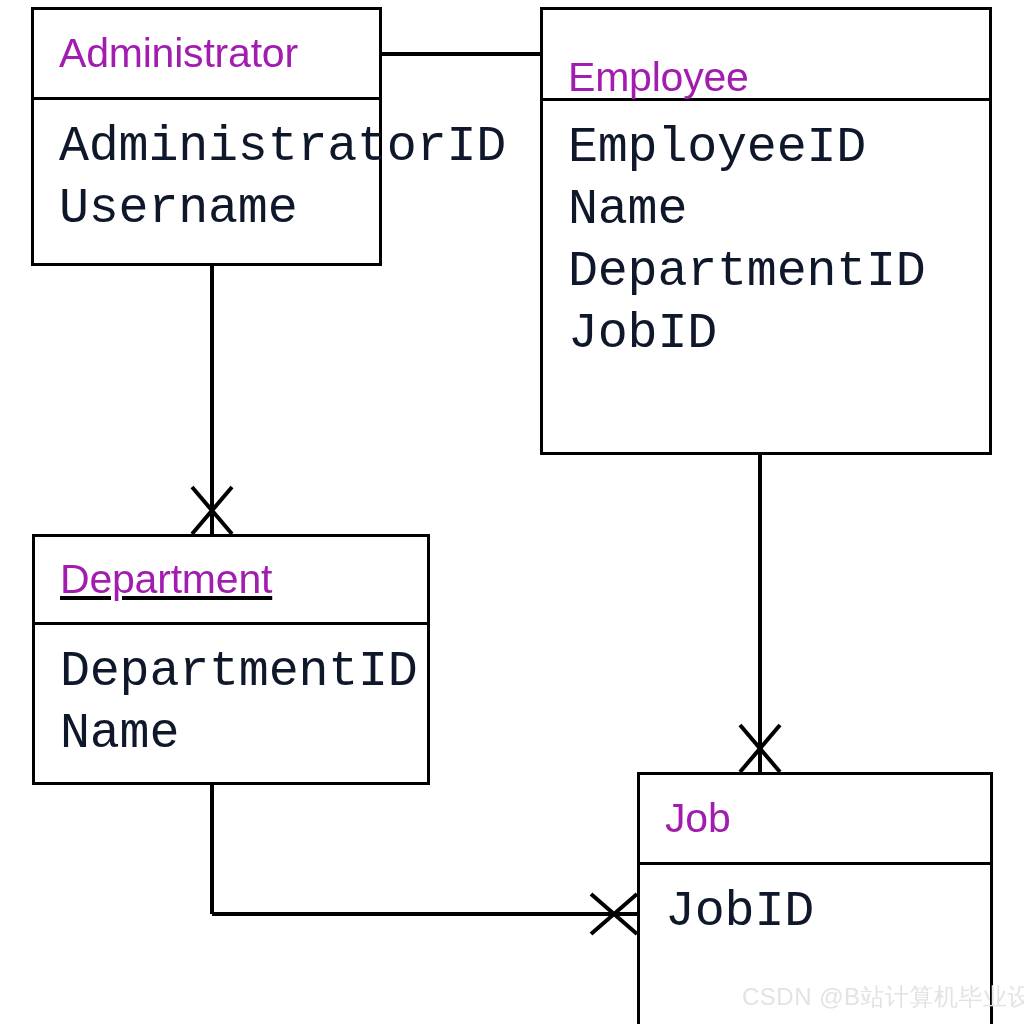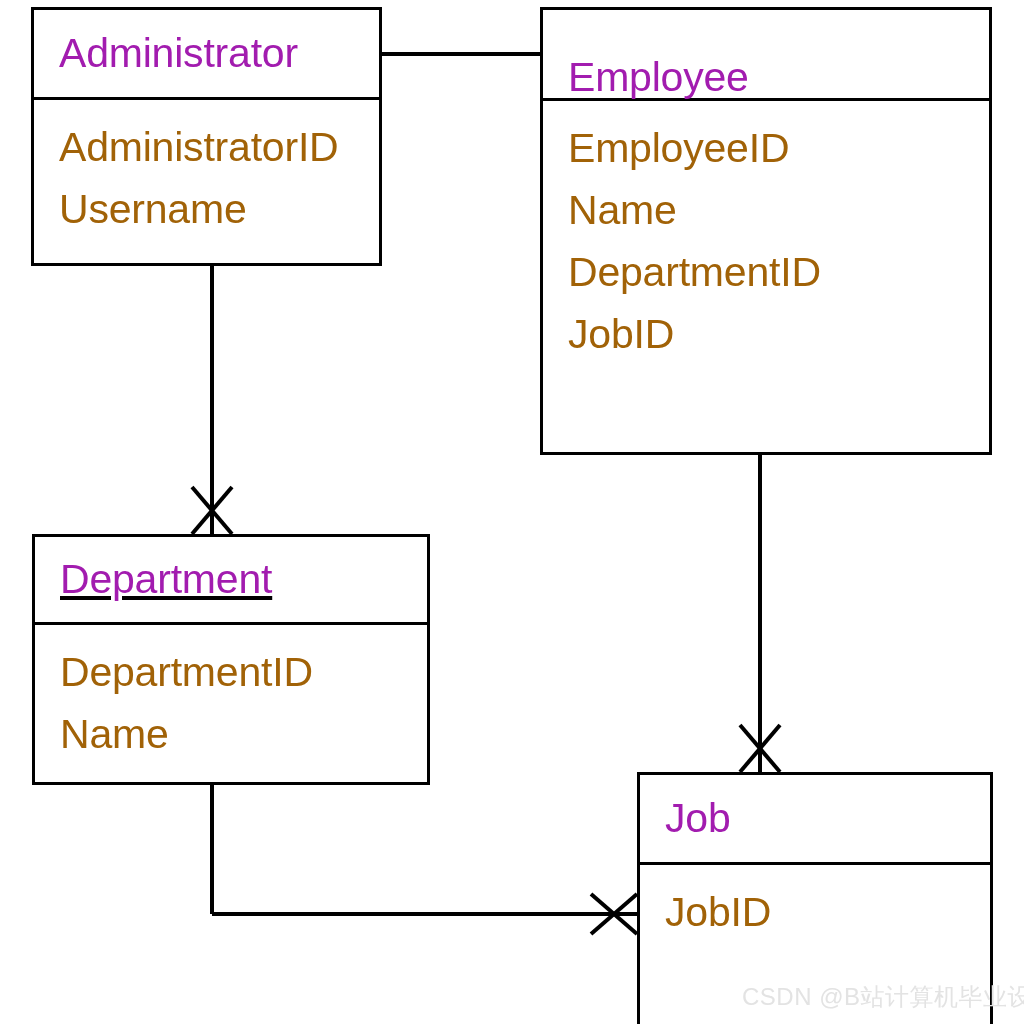--- a/index.html
+++ b/index.html
@@ -45,25 +45,26 @@
     color: #a21caf;
     white-space: nowrap;
     letter-spacing: -0.2px;
   }
   .entity-attrs {
     box-sizing: border-box;
     padding-left: 25px;
     padding-top: 16px;
   }
   .attr {
-    font-size: 41px;
+    font-size: 50px;
     line-height: 62px;
-    color: #a16207;
+    color: #0f172a;
     white-space: nowrap;
     letter-spacing: -0.2px;
+    font-family: Liberation Mono, monospace;
   }
   .watermark {
     position: absolute;
     font-size: 24px;
     color: #e3e3e3;
     white-space: nowrap;
     z-index: 5;
     letter-spacing: 0.5px;
   }
 </style>

